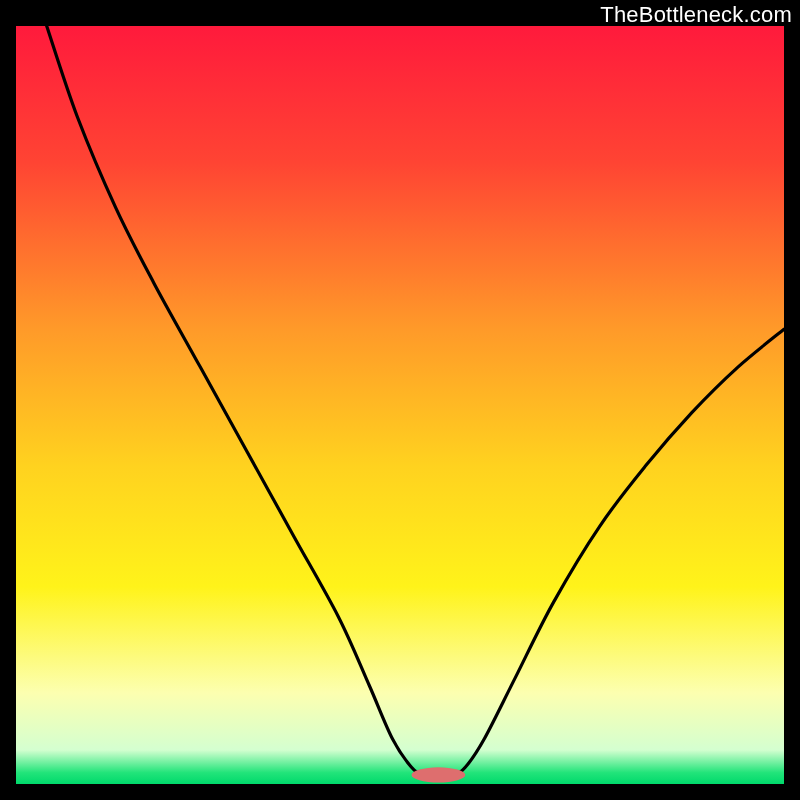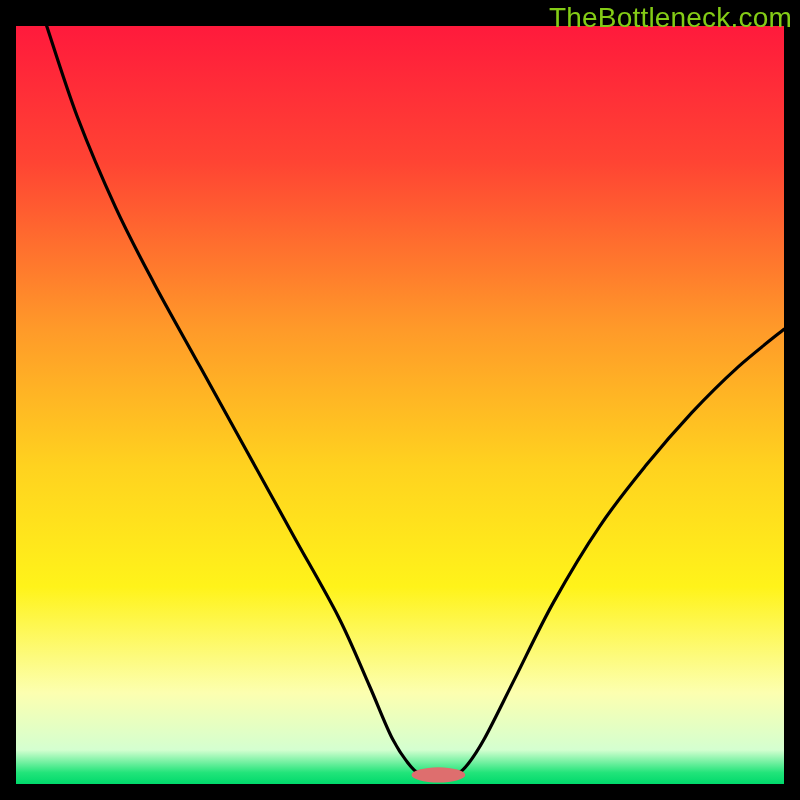--- a/index.html
+++ b/index.html
@@ -8,22 +8,22 @@
     width: 800px;
     height: 800px;
     overflow: hidden;
     background: #000;
     font-family: Arial, Helvetica, sans-serif;
   }
   .watermark {
     position: absolute;
     top: 2px;
     right: 8px;
-    color: #84cc16;
-    font-size: 28px;
+    color: #ffffff;
+    font-size: 22px;
     z-index: 10;
     letter-spacing: 0.2px;
   }
   .frame {
     position: absolute;
     inset: 0;
     background: #000;
   }
   svg {
     position: absolute;

